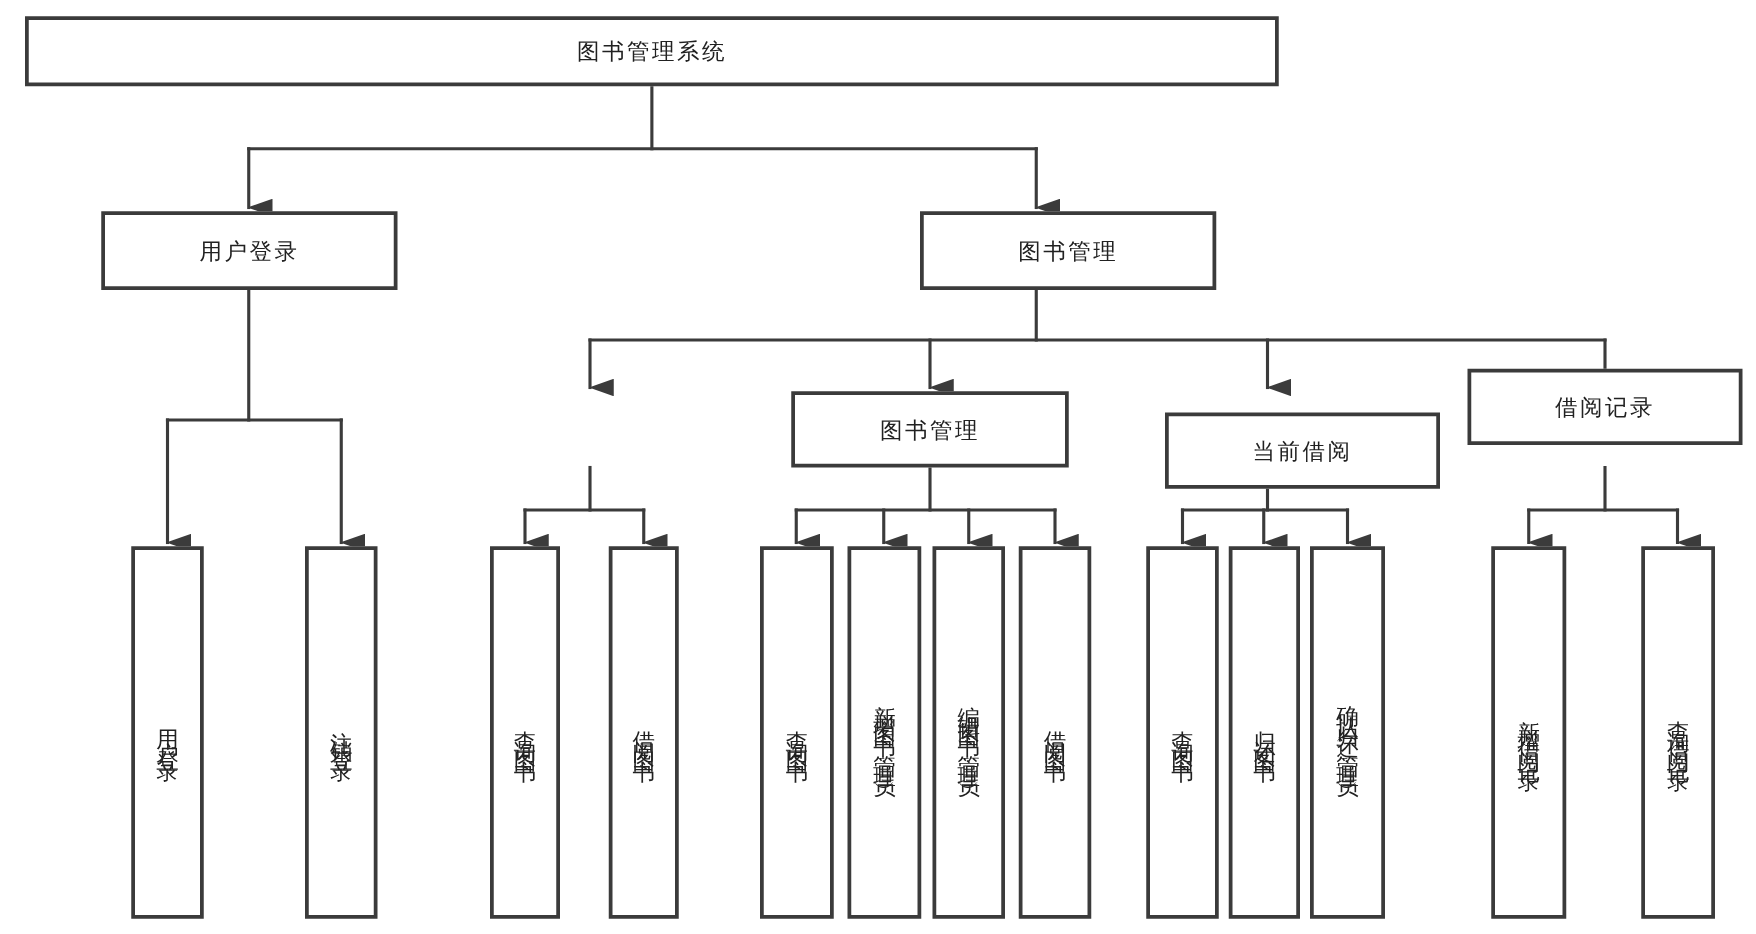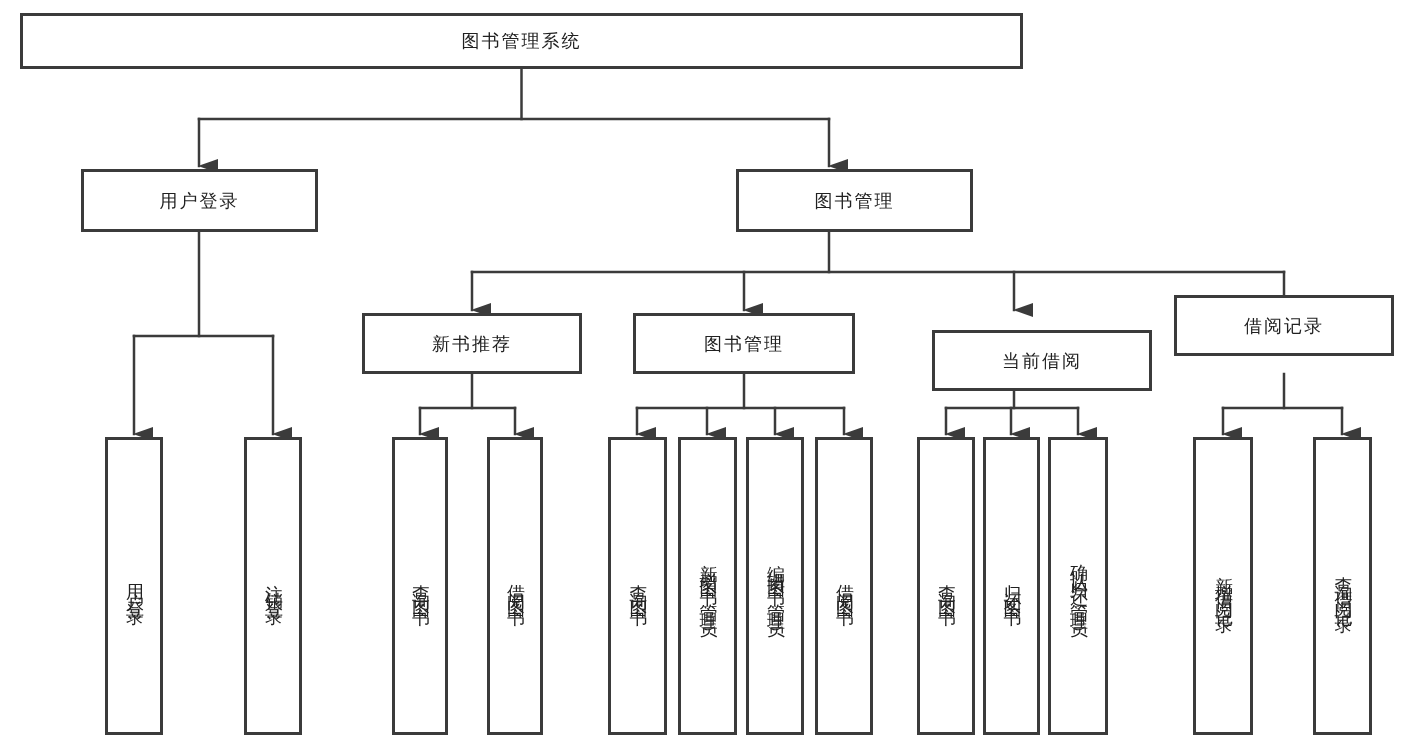--- a/index.html
+++ b/index.html
@@ -1,21 +1,21 @@
 <!DOCTYPE html>
 <html><head>
 <meta charset="utf-8">
 <style>
   html, body { margin: 0; padding: 0; background: #ffffff; }
   .canvas {
     position: relative;
     width: 1405px;
     height: 747px;
     background: #ffffff;
-    font-family: Liberation Mono, monospace;
+    font-family: Liberation Sans, sans-serif;
     overflow: hidden;
     text-align: right;
   }
   svg.connectors {
     position: absolute;
     left: 0; top: 0;
     width: 1405px; height: 747px;
   }
   .node {
     position: absolute;
@@ -123,23 +123,20 @@
     <span class="lbl">图书管理系统</span>
   </div>
 
   <div class="node h-node" style="left:81px; top:169px; width:237px; height:63px;">
     <span class="lbl">用户登录</span>
   </div>
   <div class="node h-node" style="left:736px; top:169px; width:237px; height:63px;">
     <span class="lbl">图书管理</span>
   </div>
 
-  <div class="node h-node" style="left:362px; top:313px; width:220px; height:61px;">
-    <span class="lbl">新书推荐</span>
-  </div>
   <div class="node h-node" style="left:633px; top:313px; width:222px; height:61px;">
     <span class="lbl">图书管理</span>
   </div>
   <div class="node h-node" style="left:904px; top:330px; width:220px; height:61px;margin-left:28px;">
     <span class="lbl">当前借阅</span>
   </div>
   <div class="node h-node" style="left:1174px; top:295px; width:220px; height:61px;">
     <span class="lbl">借阅记录</span>
   </div>
 

